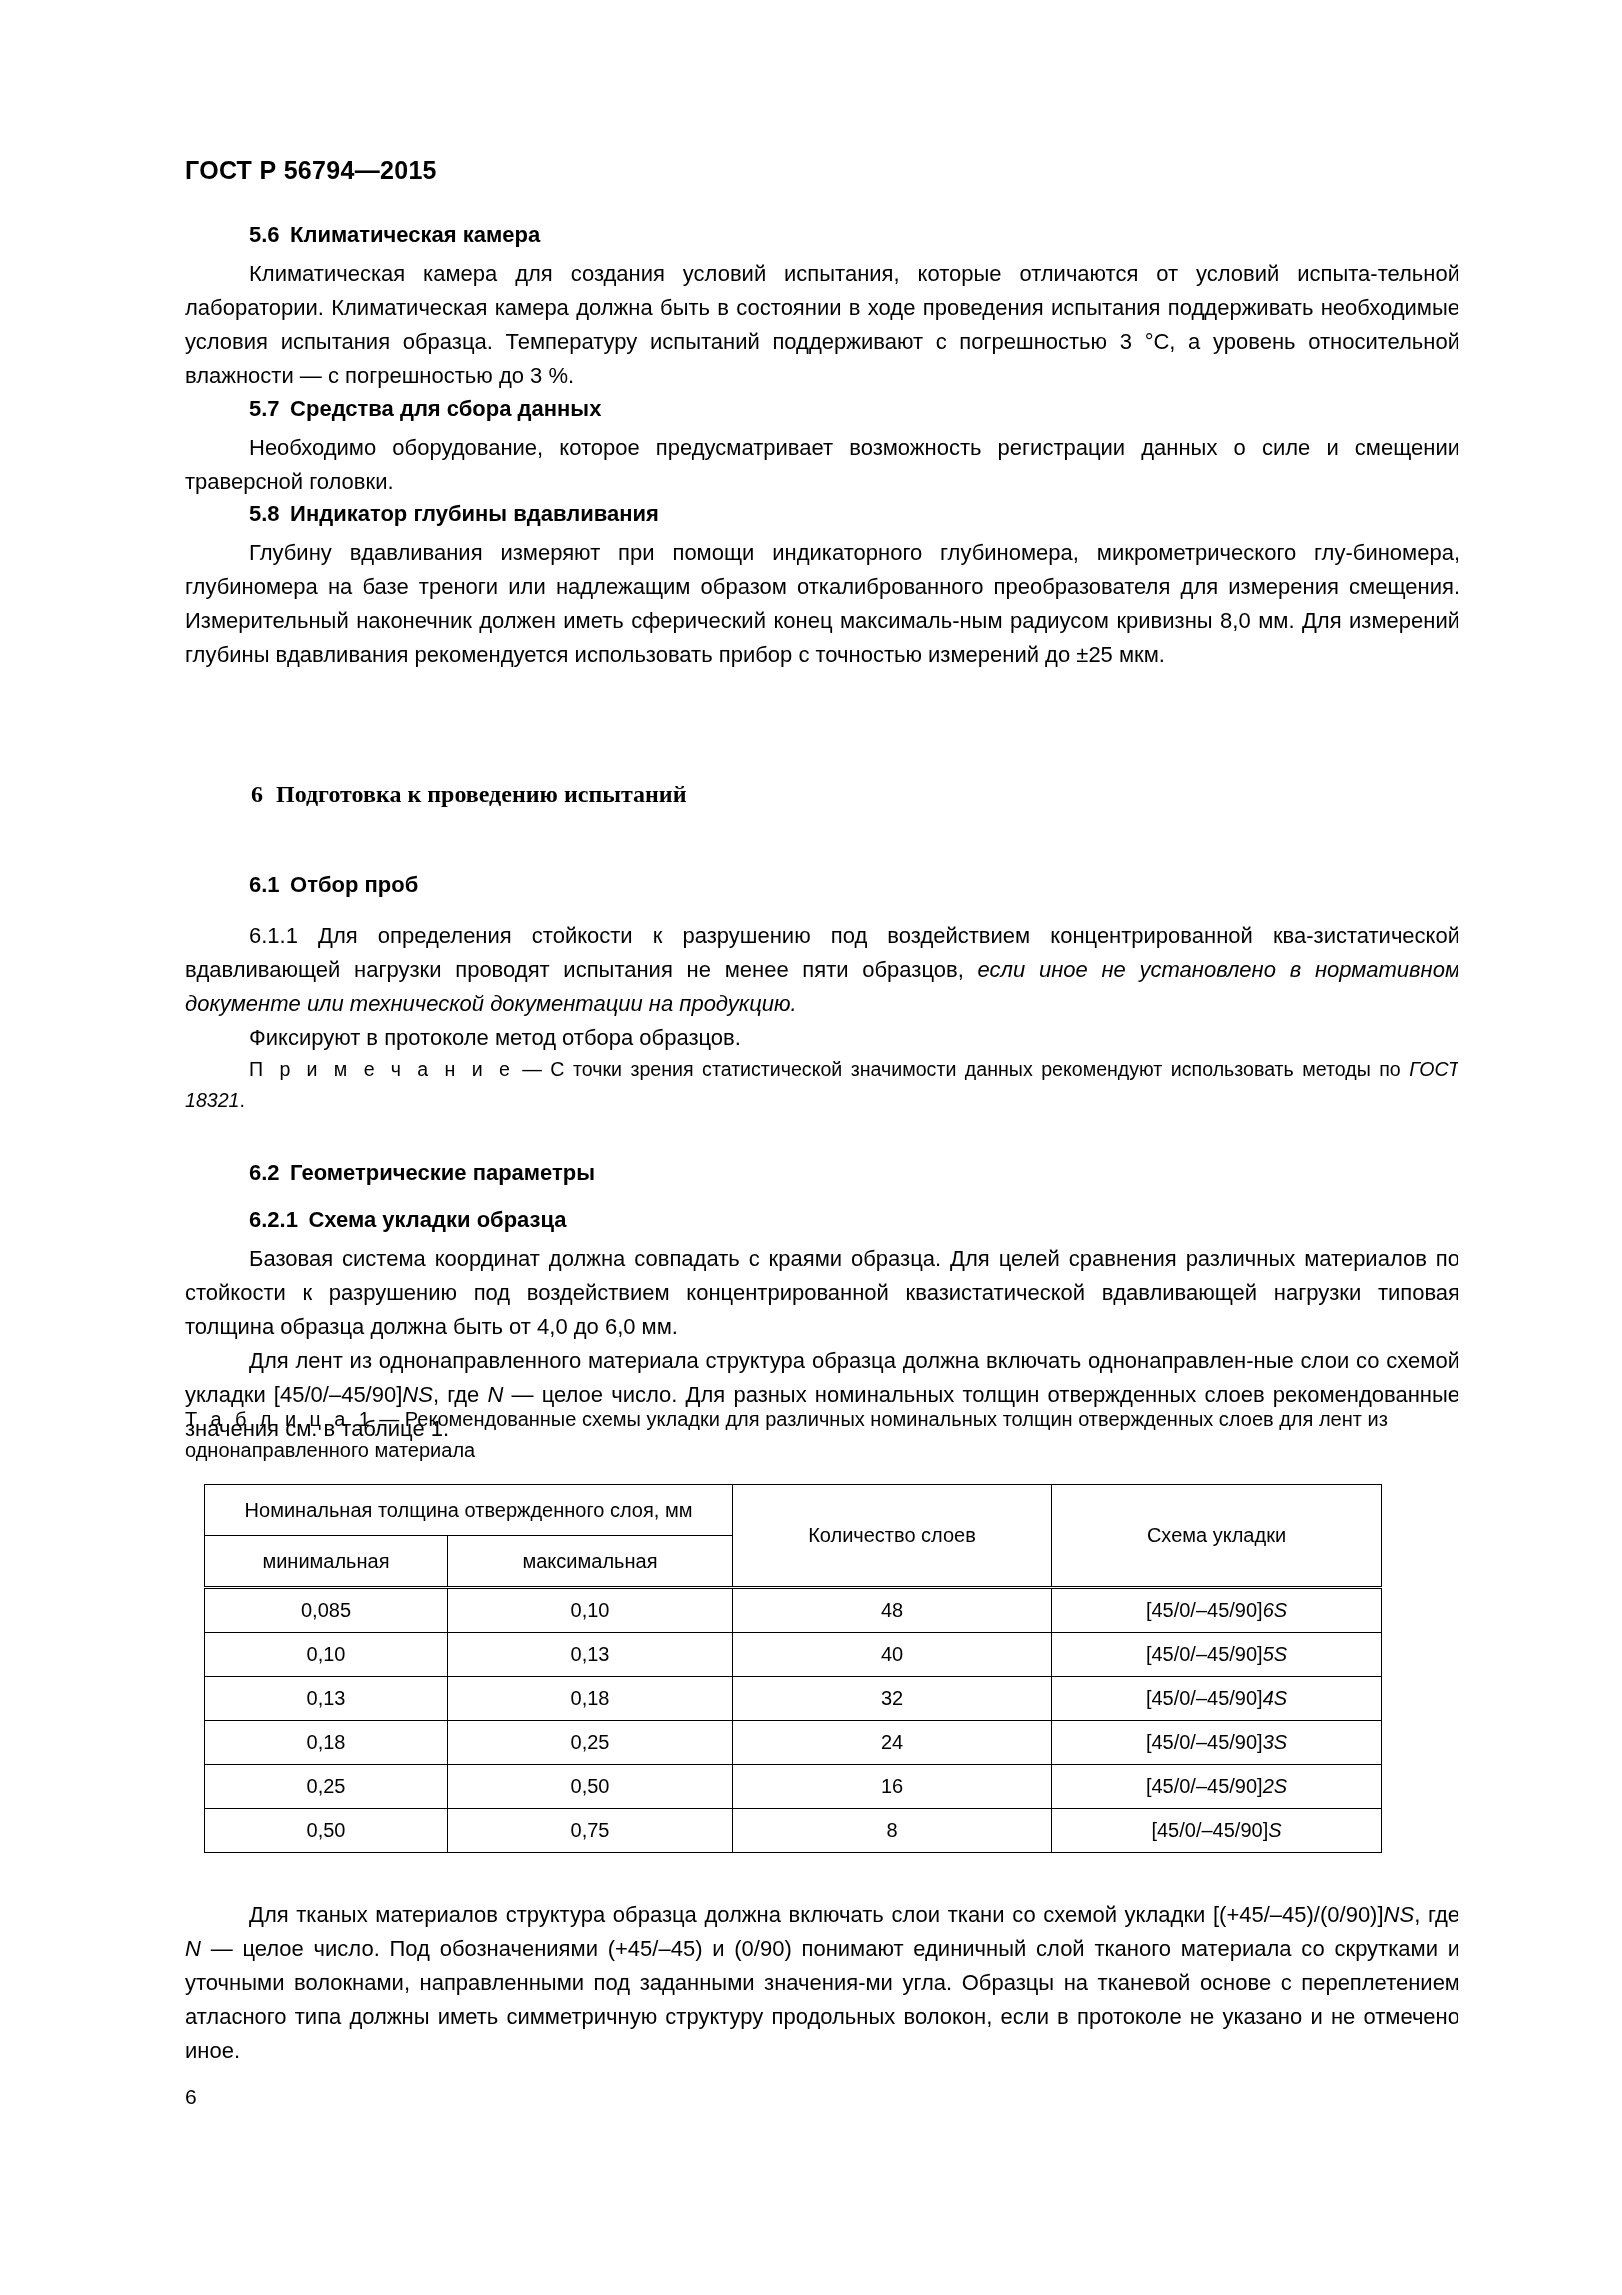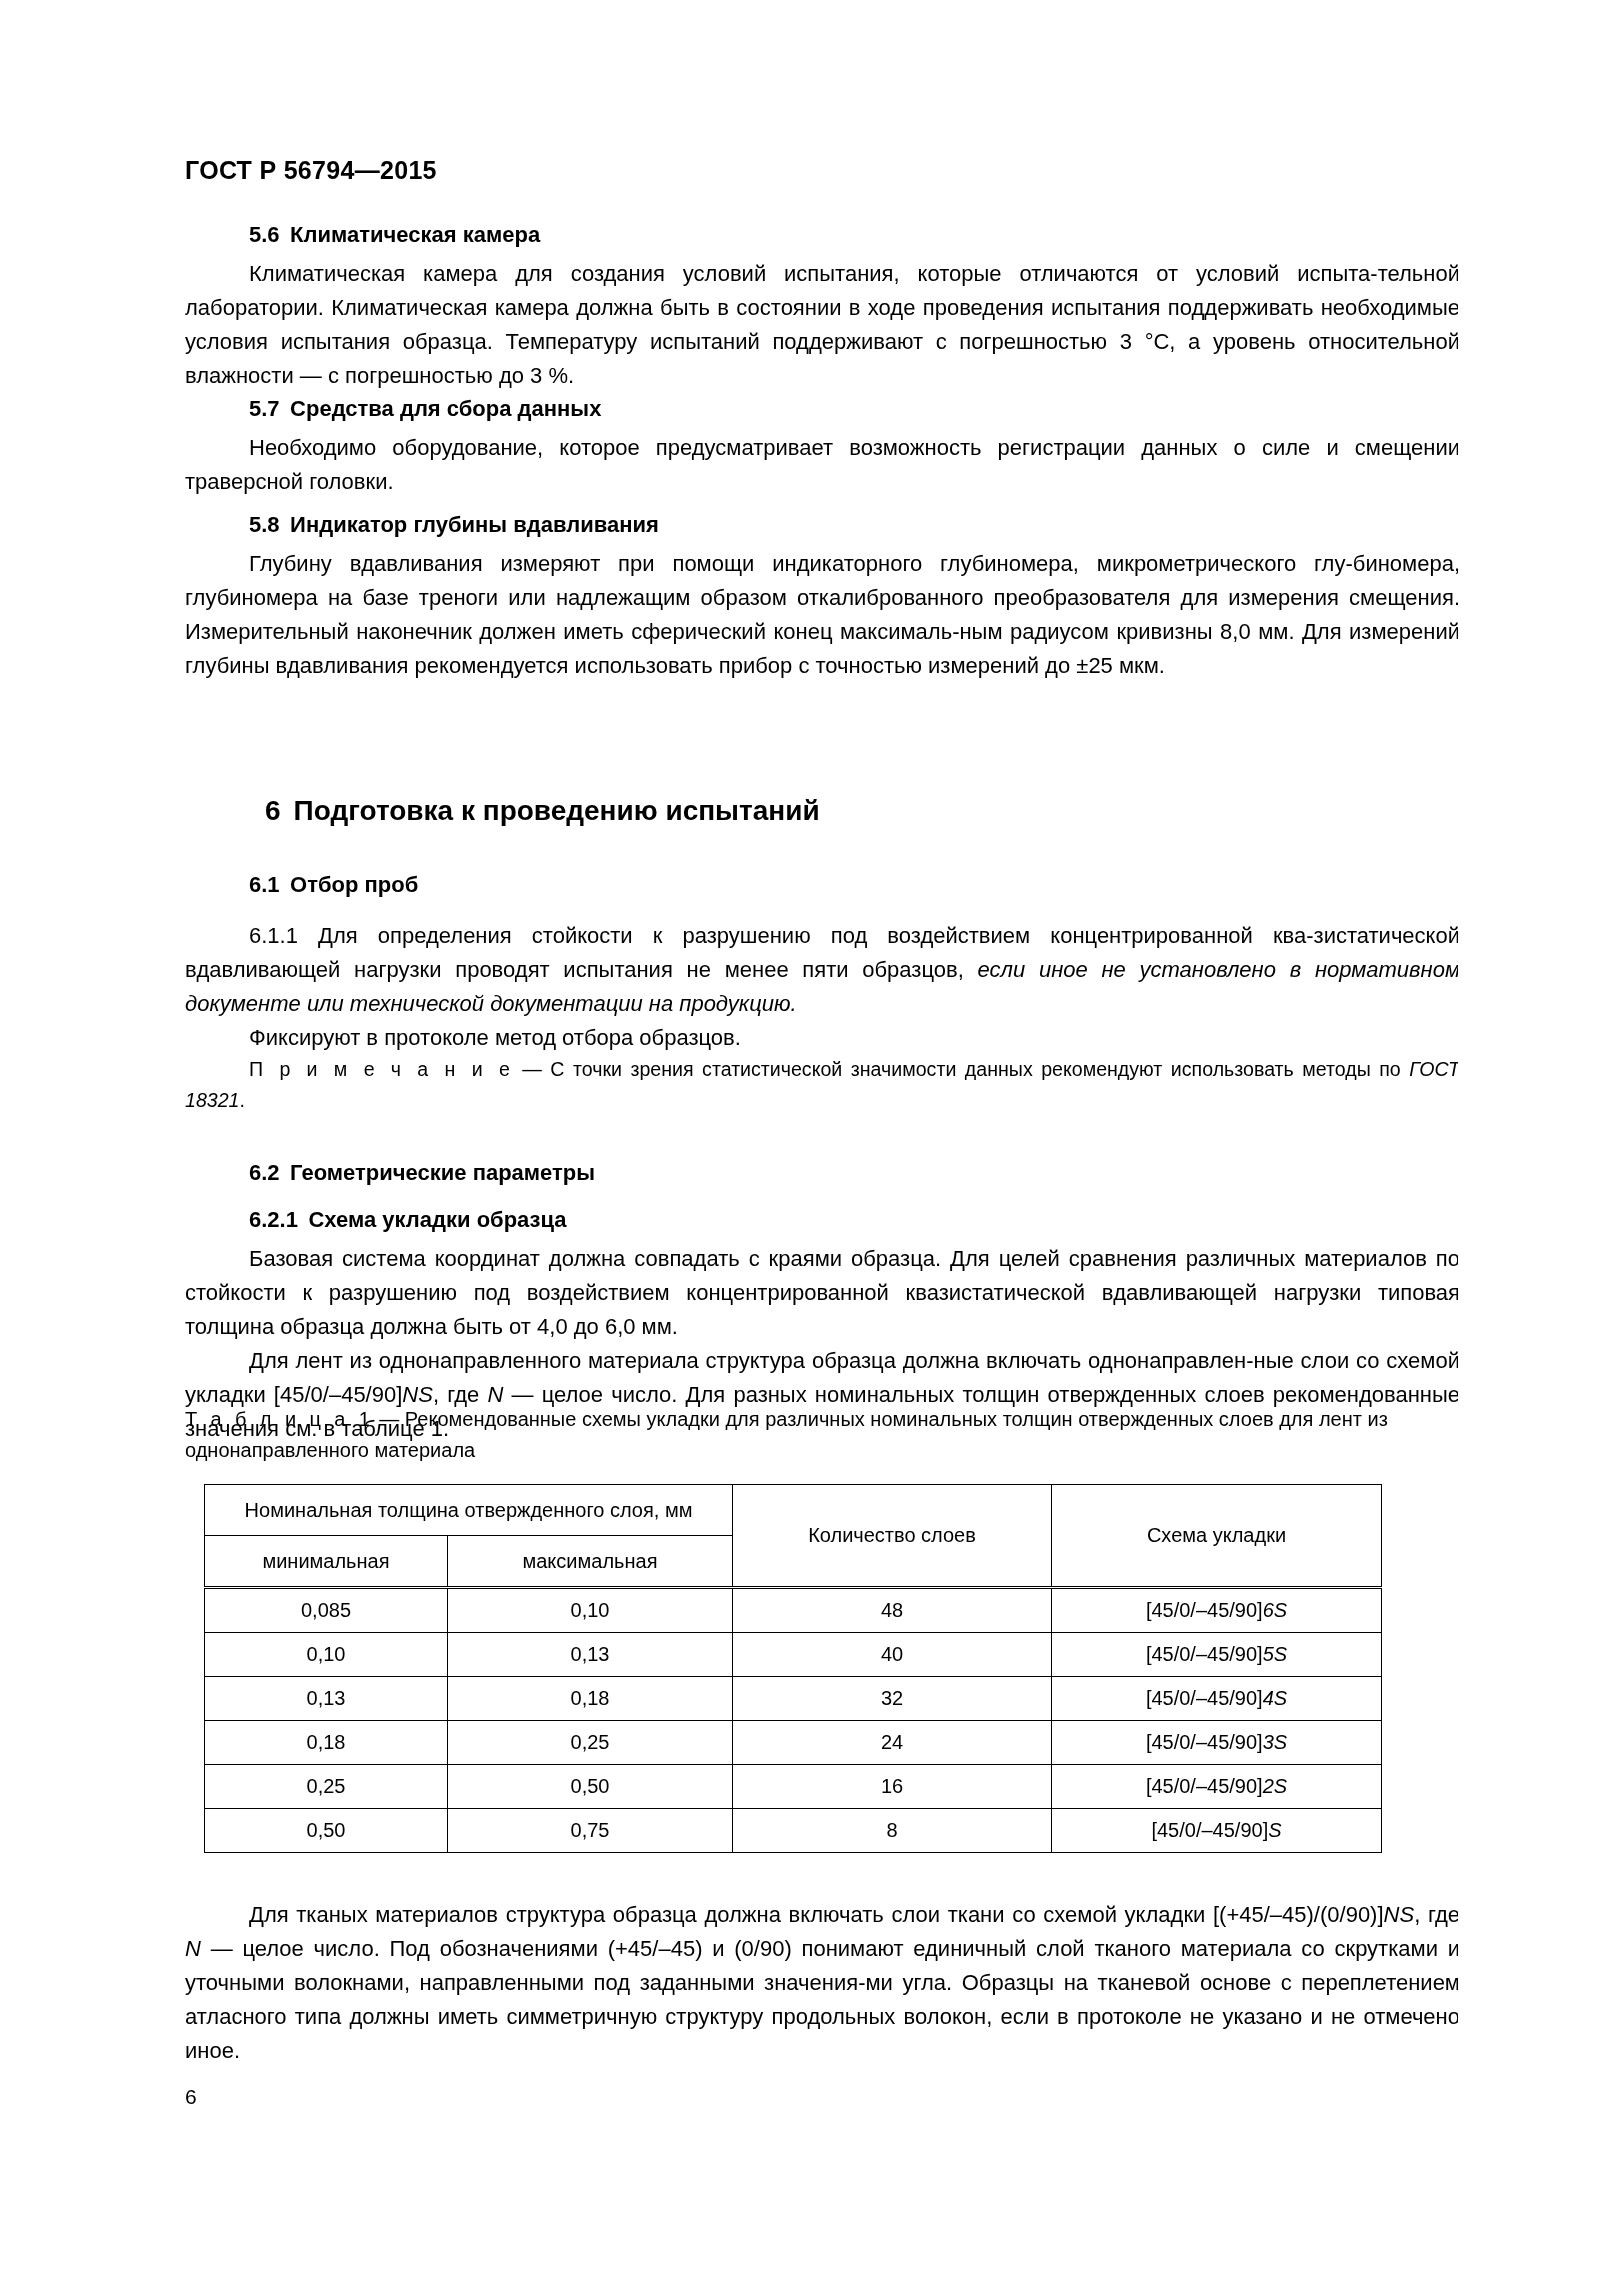--- a/index.html
+++ b/index.html
@@ -39,24 +39,25 @@
   .clause-head {
     font-size: 22px;
     font-weight: bold;
     margin: 0 0 8.5px 0;
     padding-left: 64px;
   }
   .clause-head .num {
     margin-right: 10.5px;
   }
   .section-head {
-    font-size: 28px;
+    font-size: 24px;
     font-weight: bold;
     padding-left: 64px;
-    margin: 16px;
+    margin: 2px;
+    font-family: Liberation Serif, serif;
   }
   .section-head .num {
     margin-right: 13px;
   }
   p.para {
     font-size: 22px;
     line-height: 34px;
     margin: 0;
     text-align: justify;
     text-indent: 64px;
@@ -146,21 +147,21 @@
     <p class="para">Климатическая камера для создания условий испытания, которые отличаются от условий испыта-тельной лаборатории. Климатическая камера должна быть в состоянии в ходе проведения испытания поддерживать необходимые условия испытания образца. Температуру испытаний поддерживают с погрешностью 3 °С, а уровень относительной влажности — с погрешностью до 3 %.</p>
   </div>
 
   <div class="content" style="top:396px;">
     <div class="clause-head">
       <span class="num">5.7</span><span>Средства для сбора данных</span>
     </div>
     <p class="para">Необходимо оборудование, которое предусматривает возможность регистрации данных о силе и смещении траверсной головки.</p>
   </div>
 
-  <div class="content" style="top:512px;">
+  <div class="content" style="top:501px;">
     <div class="clause-head">
       <span class="num">5.8</span><span>Индикатор глубины вдавливания</span>
     </div>
     <p class="para">Глубину вдавливания измеряют при помощи индикаторного глубиномера, микрометрического глу-биномера, глубиномера на базе треноги или надлежащим образом откалиброванного преобразователя для измерения смещения. Измерительный наконечник должен иметь сферический конец максималь-ным радиусом кривизны 8,0 мм. Для измерений глубины вдавливания рекомендуется использовать прибор с точностью измерений до ±25 мкм.</p>
   </div>
 
 
   <div class="content" style="top:779px;">
     <div class="section-head">
       <span class="num">6</span><span>Подготовка к проведению испытаний</span>

